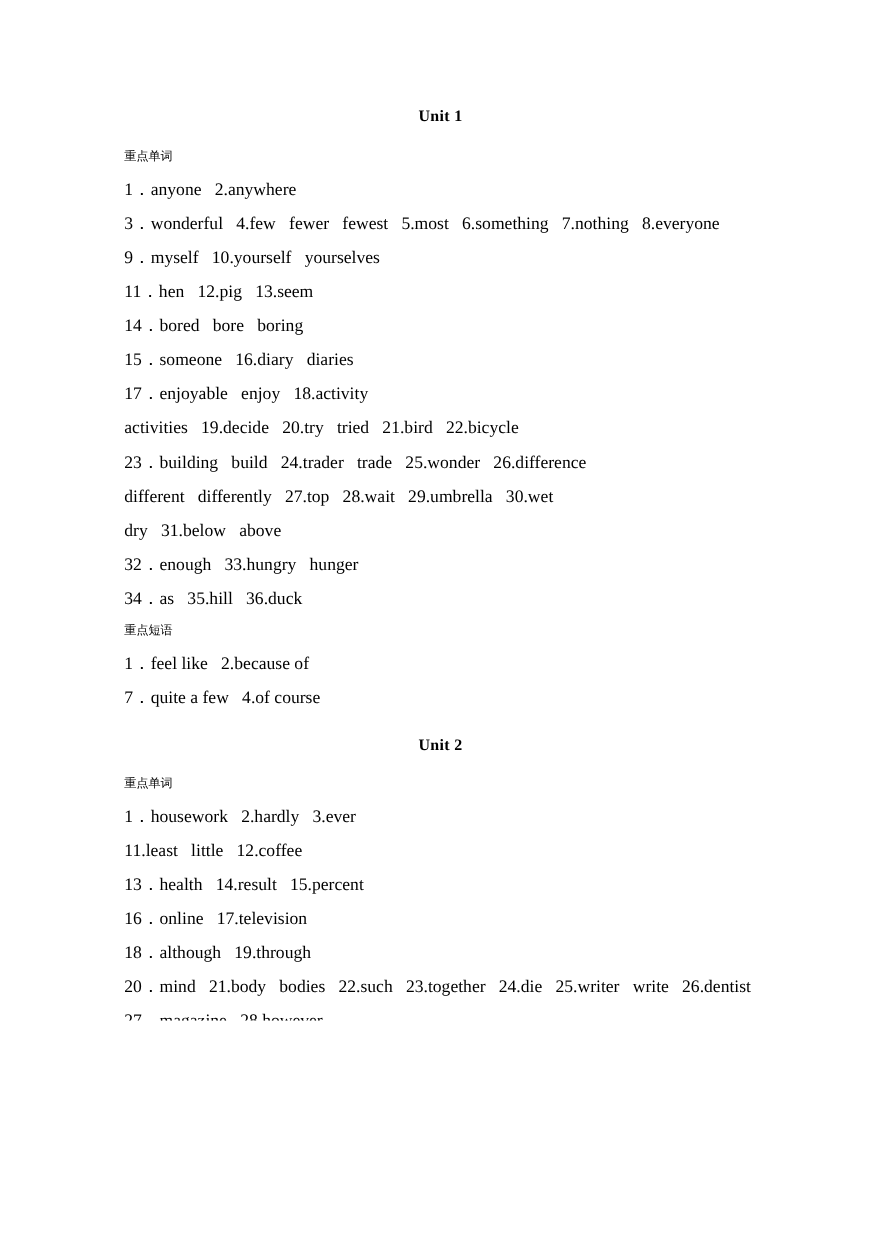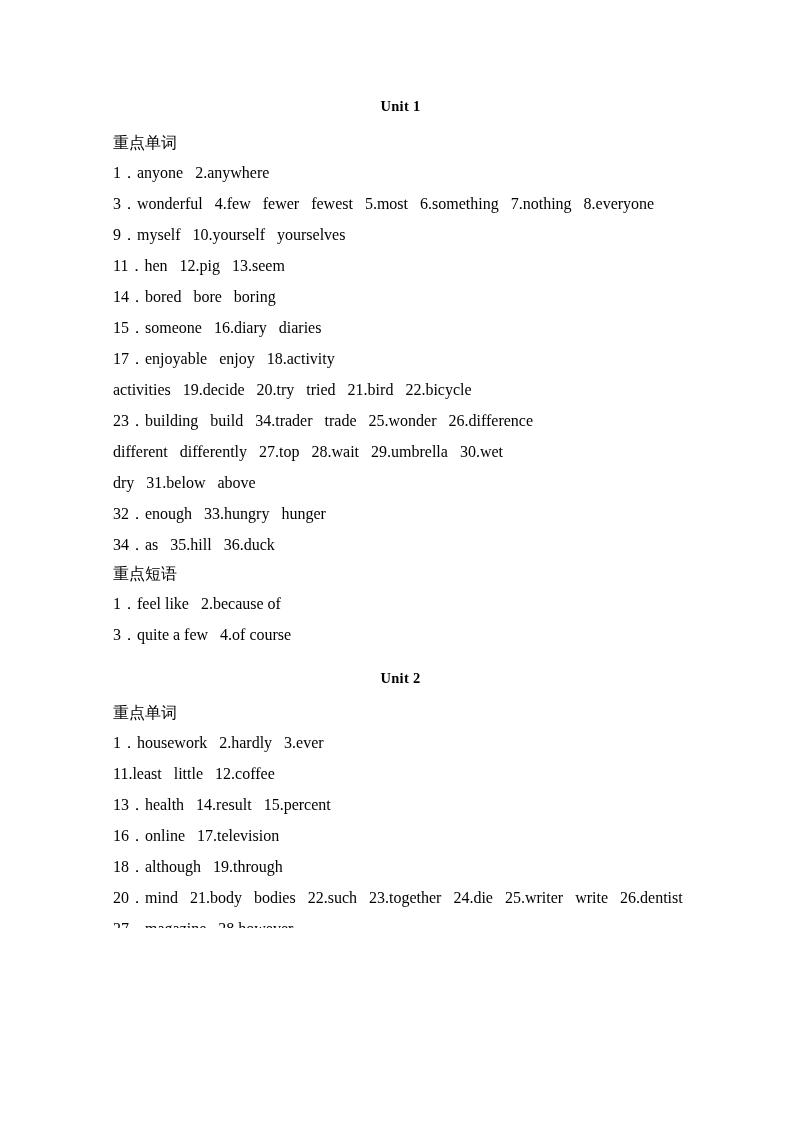--- a/index.html
+++ b/index.html
@@ -32,22 +32,22 @@
     font-size: 14.5px;
     font-weight: bold;
     text-align: center;
     letter-spacing: 0.3px;
     line-height: 20px;
     margin: 0;
     padding: 0;
   }
   
   .section-heading {
-    font-family: Liberation Sans, sans-serif;
-    font-size: 16px;
+    font-family: Liberation Mono, monospace;
+    font-size: 11px;
     line-height: 28px;
     margin: 0;
     padding: 0;
     white-space: nowrap;
   }
   
   .entry-line {
     font-size: 16px;
     line-height: 31px;
     margin: 0;
@@ -69,30 +69,30 @@
     <div class="section-heading gap-after-unit1">重点单词</div>
 
     <div class="entry-line">1．anyone   2.anywhere</div>
     <div class="entry-line">3．wonderful   4.few   fewer   fewest   5.most   6.something   7.nothing   8.everyone</div>
     <div class="entry-line">9．myself   10.yourself   yourselves</div>
     <div class="entry-line">11．hen   12.pig   13.seem</div>
     <div class="entry-line">14．bored   bore   boring</div>
     <div class="entry-line">15．someone   16.diary   diaries</div>
     <div class="entry-line">17．enjoyable   enjoy   18.activity</div>
     <div class="entry-line">activities   19.decide   20.try   tried   21.bird   22.bicycle</div>
-    <div class="entry-line">23．building   build   34.trader   trade   25.wonder   26.difference</div>
+    <div class="entry-line">23．building   build   24.trader   trade   25.wonder   26.difference</div>
     <div class="entry-line">different   differently   27.top   28.wait   29.umbrella   30.wet</div>
     <div class="entry-line">dry   31.below   above</div>
     <div class="entry-line">32．enough   33.hungry   hunger</div>
     <div class="entry-line">34．as   35.hill   36.duck</div>
 
     <div class="section-heading">重点短语</div>
 
     <div class="entry-line">1．feel like   2.because of</div>
-    <div class="entry-line">3．quite a few   4.of course</div>
+    <div class="entry-line">7．quite a few   4.of course</div>
 
     <div class="unit-heading gap-before-unit2">Unit 2</div>
 
     <div class="section-heading gap-after-unit2">重点单词</div>
 
     <div class="entry-line">1．housework   2.hardly   3.ever</div>
     <div class="entry-line">11.least   little   12.coffee</div>
     <div class="entry-line">13．health   14.result   15.percent</div>
     <div class="entry-line">16．online   17.television</div>
     <div class="entry-line">18．although   19.through</div>

